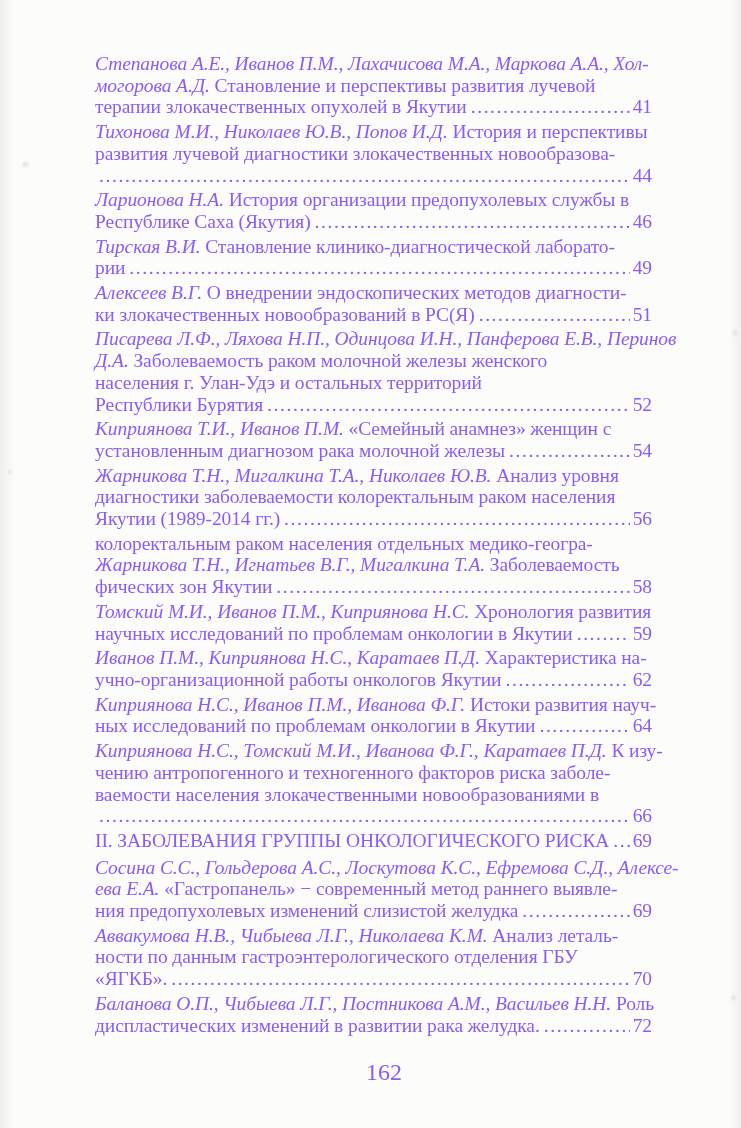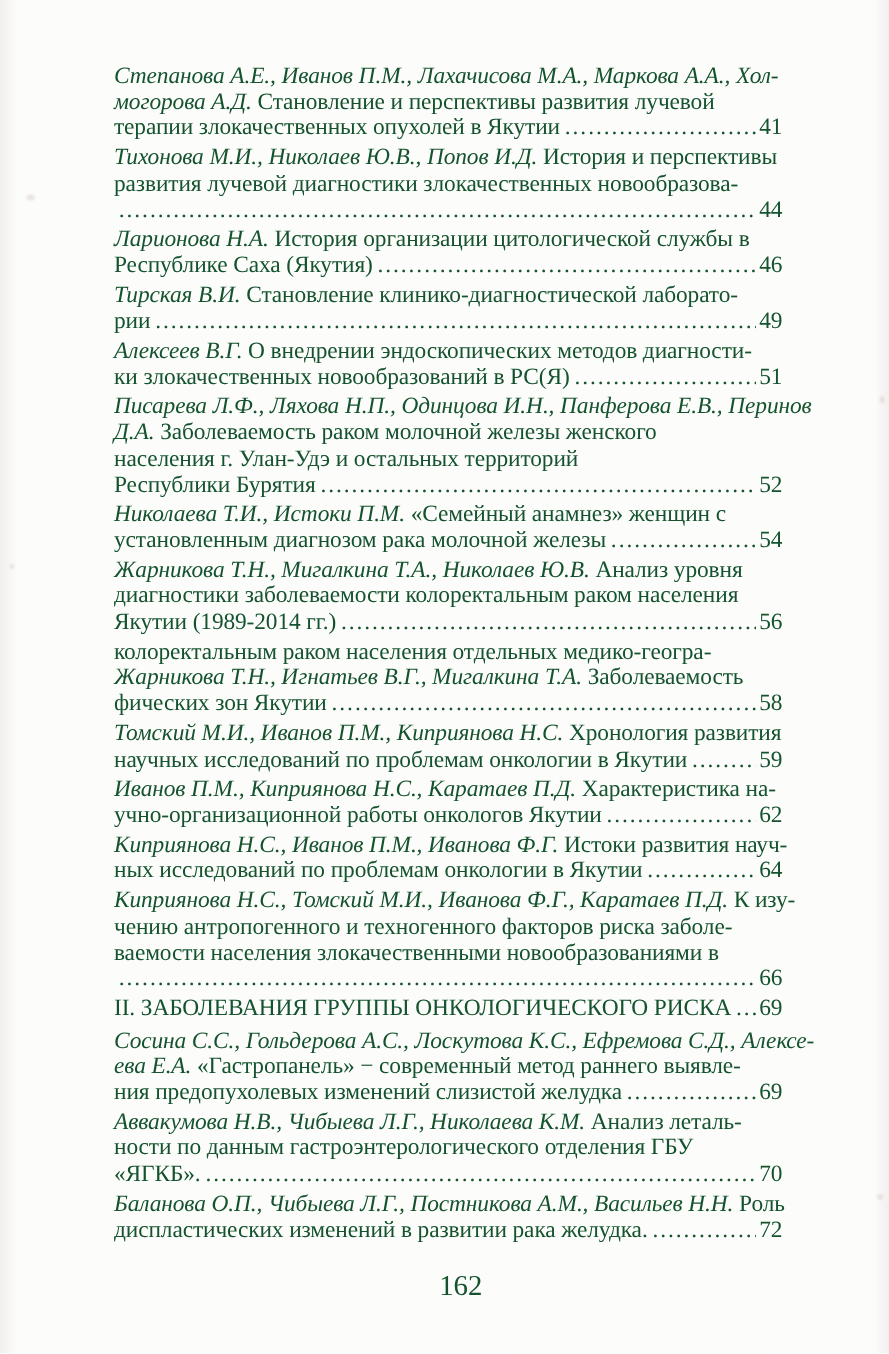--- a/index.html
+++ b/index.html
@@ -1,21 +1,21 @@
 <!DOCTYPE html>
 <html><head>
 <meta charset="utf-8">
 <style>
   html,body { margin:0; padding:0; }
   .page {
     position:relative;
     width:741px; height:1128px;
     background:#fcfcfb;
     font-family:"Liberation Serif","DejaVu Serif",serif;
-    color:#14532d;
+    color:#8b5cf6;
     overflow:hidden;
   }
   
   .edge-left {
     position:absolute; left:0; top:0; width:14px; height:100%;
     background:linear-gradient(90deg, rgba(185,178,172,0.18), rgba(185,178,172,0));
     pointer-events:none;
   }
   .edge-right {
     position:absolute; right:0; top:0; width:12px; height:100%;
@@ -85,21 +85,21 @@
       </div>
       <div class="entry">
         <div class="line"><span class="seg-italic">Тихонова М.И., Николаев Ю.В., Попов И.Д.</span><span class="seg-roman"> История и перспективы</span></div>
         <div class="line"><span class="seg-roman">развития лучевой диагностики злокачественных новообразова-</span></div>
         <div class="line last">
           <span class="dots"></span>
           <span class="pg">44</span>
         </div>
       </div>
       <div class="entry">
-        <div class="line"><span class="seg-italic">Ларионова Н.А.</span><span class="seg-roman"> История организации цитологической службы в</span></div>
+        <div class="line"><span class="seg-italic">Ларионова Н.А.</span><span class="seg-roman"> История организации предопухолевых службы в</span></div>
         <div class="line last">
           <span class="seg-roman">Республике Саха (Якутия)</span>
           <span class="dots"></span>
           <span class="pg">46</span>
         </div>
       </div>
       <div class="entry">
         <div class="line"><span class="seg-italic">Тирская В.И.</span><span class="seg-roman"> Становление клинико-диагностической лаборато-</span></div>
         <div class="line last">
           <span class="seg-roman">рии</span>
@@ -119,21 +119,21 @@
         <div class="line"><span class="seg-italic">Писарева Л.Ф., Ляхова Н.П., Одинцова И.Н., Панферова Е.В., Перинов</span></div>
         <div class="line"><span class="seg-italic">Д.А.</span><span class="seg-roman"> Заболеваемость раком молочной железы женского</span></div>
         <div class="line"><span class="seg-roman">населения г. Улан-Удэ и остальных территорий</span></div>
         <div class="line last">
           <span class="seg-roman">Республики Бурятия</span>
           <span class="dots"></span>
           <span class="pg">52</span>
         </div>
       </div>
       <div class="entry">
-        <div class="line"><span class="seg-italic">Николаева Т.И., Истоки П.М.</span><span class="seg-roman"> «Семейный анамнез» женщин с</span></div>
+        <div class="line"><span class="seg-italic">Киприянова Т.И., Иванов П.М.</span><span class="seg-roman"> «Семейный анамнез» женщин с</span></div>
         <div class="line last">
           <span class="seg-roman">установленным диагнозом рака молочной железы</span>
           <span class="dots"></span>
           <span class="pg">54</span>
         </div>
       </div>
       <div class="entry">
         <div class="line"><span class="seg-italic">Жарникова Т.Н., Мигалкина Т.А., Николаев Ю.В.</span><span class="seg-roman"> Анализ уровня</span></div>
         <div class="line"><span class="seg-roman">диагностики заболеваемости колоректальным раком населения</span></div>
         <div class="line last">

